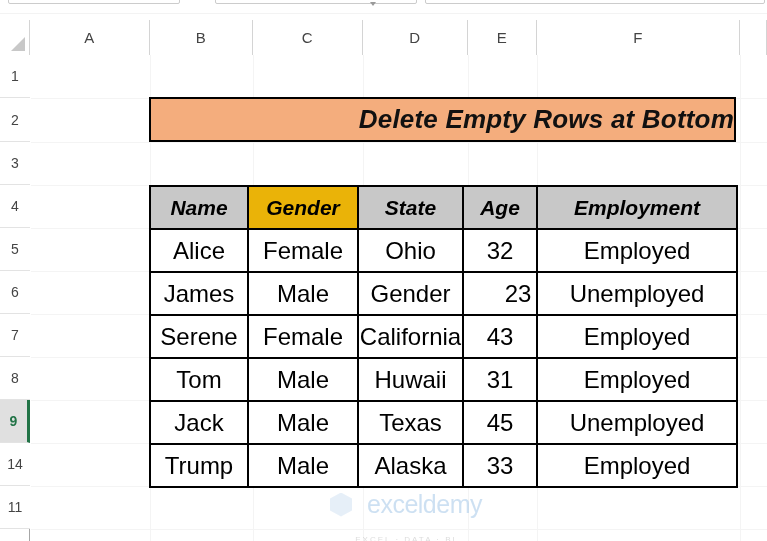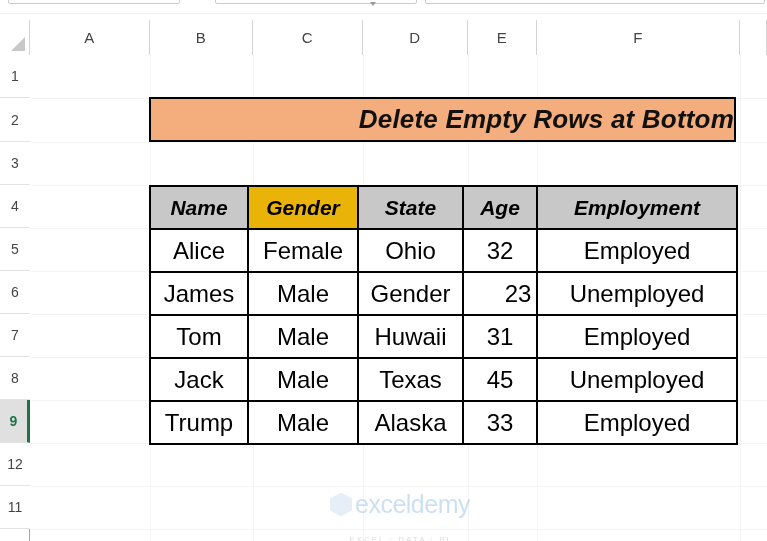--- a/index.html
+++ b/index.html
@@ -64,21 +64,21 @@
   .xl-table { position: absolute; border-collapse: collapse; table-layout: fixed; }
   .xl-table td { border: 2px solid #000; text-align: center; vertical-align: middle;
                  font-size: 24px; color: #000; background: #ffffff;
                  height: 43px; overflow: hidden; white-space: nowrap; }
   .xl-table thead td { font-weight: bold; font-style: italic; font-size: 21px;
                        background: #c8c8c8; }
 
   
   .watermark { position: absolute; display: flex; flex-direction: column;
                align-items: center; pointer-events: none; opacity: .5; }
-  .wm-row { display: flex; align-items: center; gap: 3px; }
+  .wm-row { display: flex; align-items: center; gap: 15px; }
   .wm-hex { width: 22px; height: 24px; background: #cfe0f2;
             clip-path: polygon(50% 0%, 100% 25%, 100% 75%, 50% 100%, 0% 75%, 0% 25%); }
   .wm-text { font-size: 25px; color: #9dc3e6; letter-spacing: -.5px; }
   .wm-sub { font-size: 8px; color: #b9b9b9; letter-spacing: 2px; margin-top: 16px; }
 </style>
 </head>
 <body>
 
 <div id="app">
 
@@ -108,21 +108,21 @@
   <div id="row-headers">
       <div class="rowhdr" style="top: 55px; height: 43px;">1</div>
       <div class="rowhdr" style="top: 98px; height: 44px;">2</div>
       <div class="rowhdr" style="top: 142px; height: 43px;">3</div>
       <div class="rowhdr" style="top: 185px; height: 43px;">4</div>
       <div class="rowhdr" style="top: 228px; height: 43px;">5</div>
       <div class="rowhdr" style="top: 271px; height: 43px;">6</div>
       <div class="rowhdr" style="top: 314px; height: 43px;">7</div>
       <div class="rowhdr" style="top: 357px; height: 43px;">8</div>
       <div class="rowhdr selected" style="top: 400px; height: 43px;">9</div>
-      <div class="rowhdr" style="top: 443px; height: 43px;">12</div>
+      <div class="rowhdr" style="top: 443px; height: 43px;">14</div>
       <div class="rowhdr" style="top: 486px; height: 43px;">11</div>
     </div>
 
   <div class="sheet">
     <div id="gridlines">
         <div class="gridline-v" style="left: 119px;"></div>
         <div class="gridline-v" style="left: 222px;"></div>
         <div class="gridline-v" style="left: 332px;"></div>
         <div class="gridline-v" style="left: 437px;"></div>
         <div class="gridline-v" style="left: 506px;"></div>
@@ -163,20 +163,27 @@
             <td style="width: 200px;">Employed</td>
           </tr>
           <tr>
             <td style="width: 103px;">James</td>
             <td style="width: 110px;">Male</td>
             <td style="width: 105px;">Gender</td>
             <td style="width: 69px; padding-left: 36px;">23</td>
             <td style="width: 200px;">Unemployed</td>
           </tr>
           <tr>
+            <td style="width: 103px;">Serene</td>
+            <td style="width: 110px;">Female</td>
+            <td style="width: 105px;">California</td>
+            <td style="width: 69px;">43</td>
+            <td style="width: 200px;">Employed</td>
+          </tr>
+          <tr>
             <td style="width: 103px;">Tom</td>
             <td style="width: 110px;">Male</td>
             <td style="width: 105px;">Huwaii</td>
             <td style="width: 69px;">31</td>
             <td style="width: 200px;">Employed</td>
           </tr>
           <tr>
             <td style="width: 103px;">Jack</td>
             <td style="width: 110px;">Male</td>
             <td style="width: 105px;">Texas</td>

